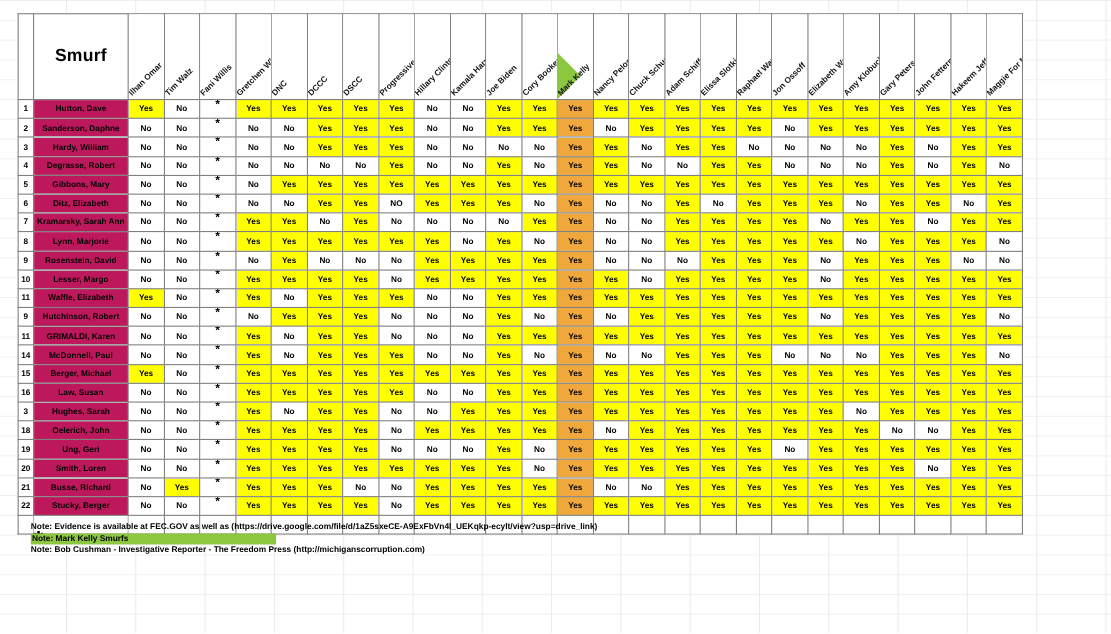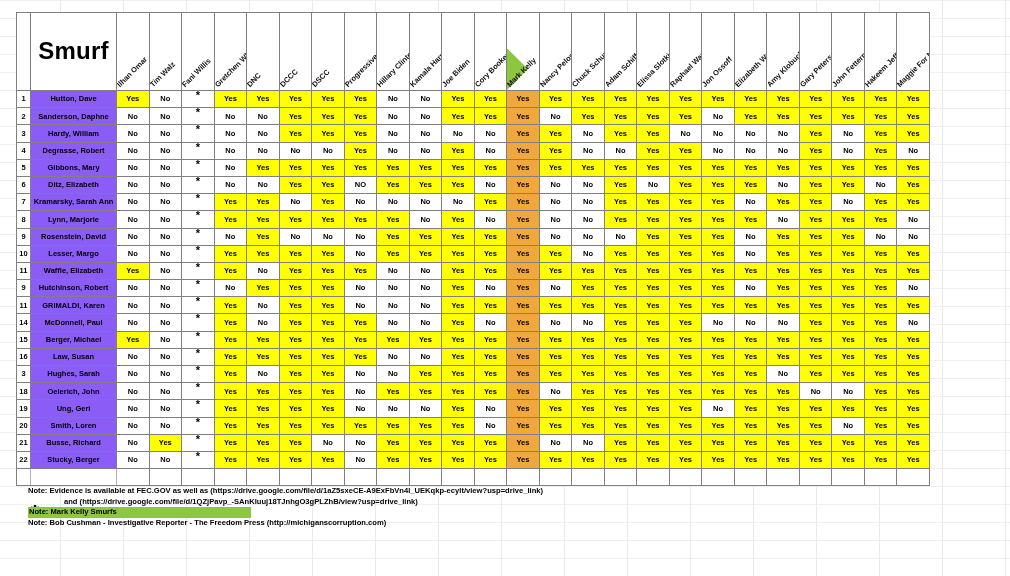--- a/index.html
+++ b/index.html
@@ -67,21 +67,21 @@
   th.corner-num, th.corner-name {
     border: 1px solid #808080;
     background: #fff;
     vertical-align: bottom;
   }
   th.corner-name {
     text-align: center;
     padding-bottom: 2px;
   }
   .smurf-title {
-    font-size: 24px;
+    font-size: 16px;
     font-weight: bold;
     letter-spacing: .2px;
     color: #000;
     display: block;
     padding-bottom: 1px;
   }
   th.diag {
     position: relative;
     background: #fff;
     border-left: none;
@@ -141,21 +141,21 @@
   td.rownum {
     font-size: 7px;
     text-align: center;
     background: #fff;
     border-right: 1px solid #b4b4b4;
   }
   td.rowname {
     font-size: 7.8px;
     text-align: left;
     padding-left: 4px;
-    background: #8b5cf6;
+    background: #be185d;
     white-space: nowrap;
   }
   td.cell { font-size: 7px; }
   td.cell.y   { background: #ffff00; }
   td.cell.n   { background: #ffffff; }
   td.cell.mk  { background: #f0a83c; }
   td.cell.star {
     background: #ffffff;
     font-size: 11px;
     line-height: 8px;
@@ -163,21 +163,21 @@
     padding-top: 0px;
   }
   tr.blank-row { height: 17px; }
   tr.blank-row td { background: #fff; border: 1px solid #808080; }
   tr.blank-row td.rownum, tr.blank-row td.rowname { border-right: 1px solid #b4b4b4; }
 
   
   #notes {
     position: absolute;
     left: 28px;
-    top: 486px;
+    top: 474px;
     width: 700px;
     font-size: 7.6px;
     line-height: 10.6px;
     color: #000;
     font-weight: bold;
   }
   #notes .note { white-space: nowrap; position: relative; }
   #notes .indent { padding-left: 36px; }
   #notes .starnote { position: relative; padding-left: 20px; }
   #notes .starnote .ast {
@@ -1057,21 +1057,20 @@
             <td class="cell n"></td>
             <td class="cell n"></td>
             <td class="cell n"></td>
           </tr>
         </tbody>
     </table>
   </div>
 
   <div id="notes">
     <div class="note">Note: Evidence is available at FEC.GOV as well as (https://drive.google.com/file/d/1aZ5sxeCE-A9ExFbVn4l_UEKqkp-ecylt/view?usp=drive_link)</div>
-    <div class="note indent">and (https://drive.google.com/file/d/1QZjPavp_-SAnKluuj18TJnhgO3gPLZhB/view?usp=drive_link)</div>
     <div class="note starnote">
       <span class="ast">✱</span>
     </div>
     <div class="note">
       <span class="green">Note: Mark Kelly Smurfs</span>
     </div>
     <div class="note">Note: Bob Cushman - Investigative Reporter - The Freedom Press     (http://michiganscorruption.com)</div>
   </div>
 
 </div>

